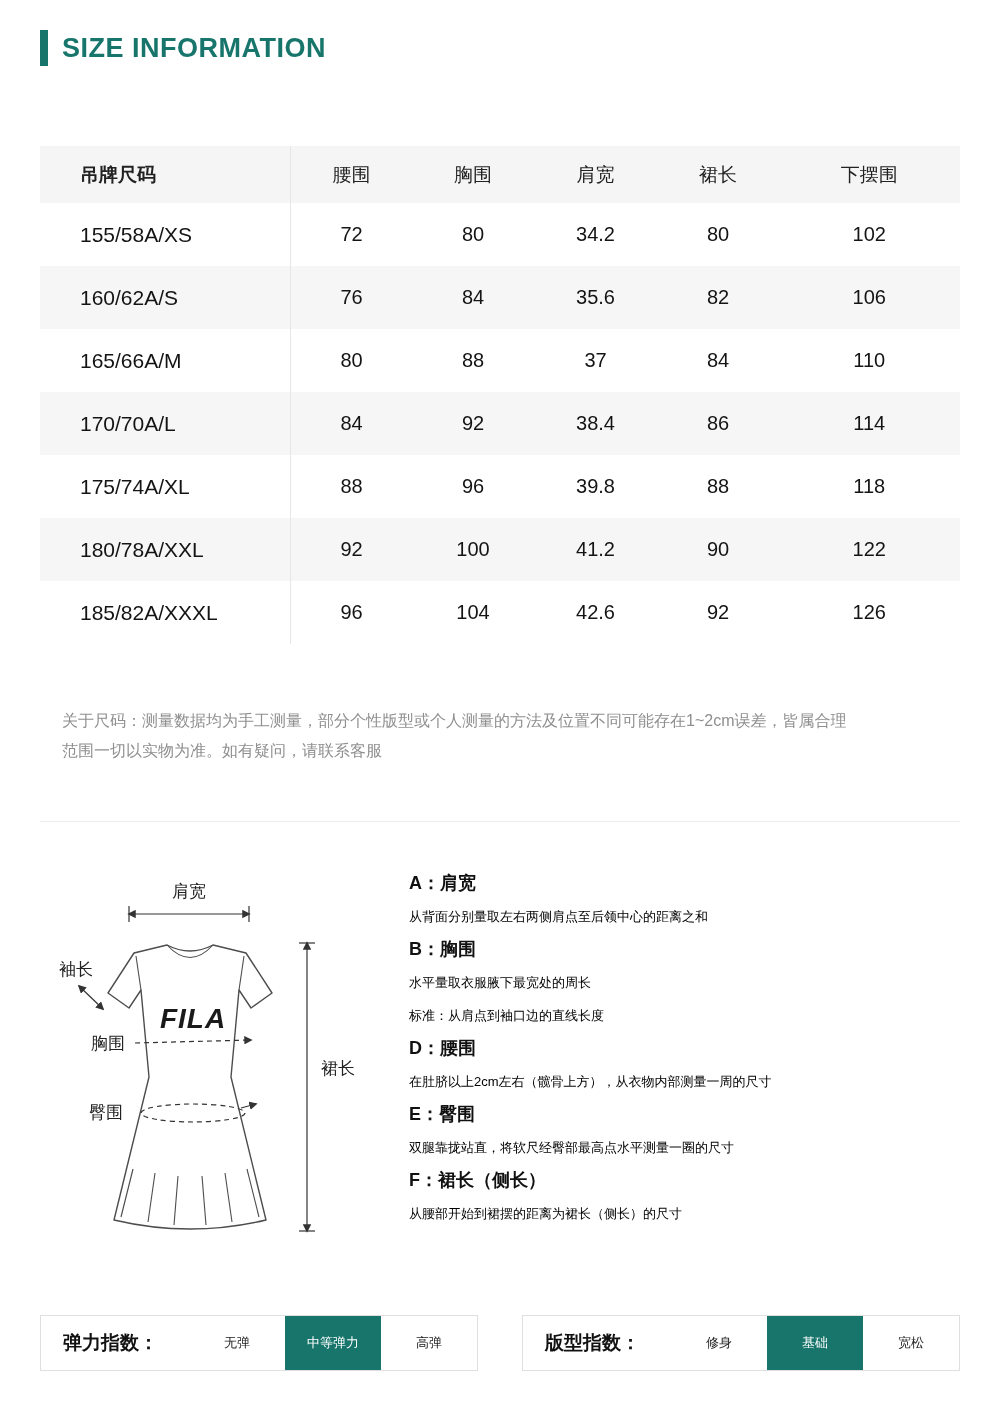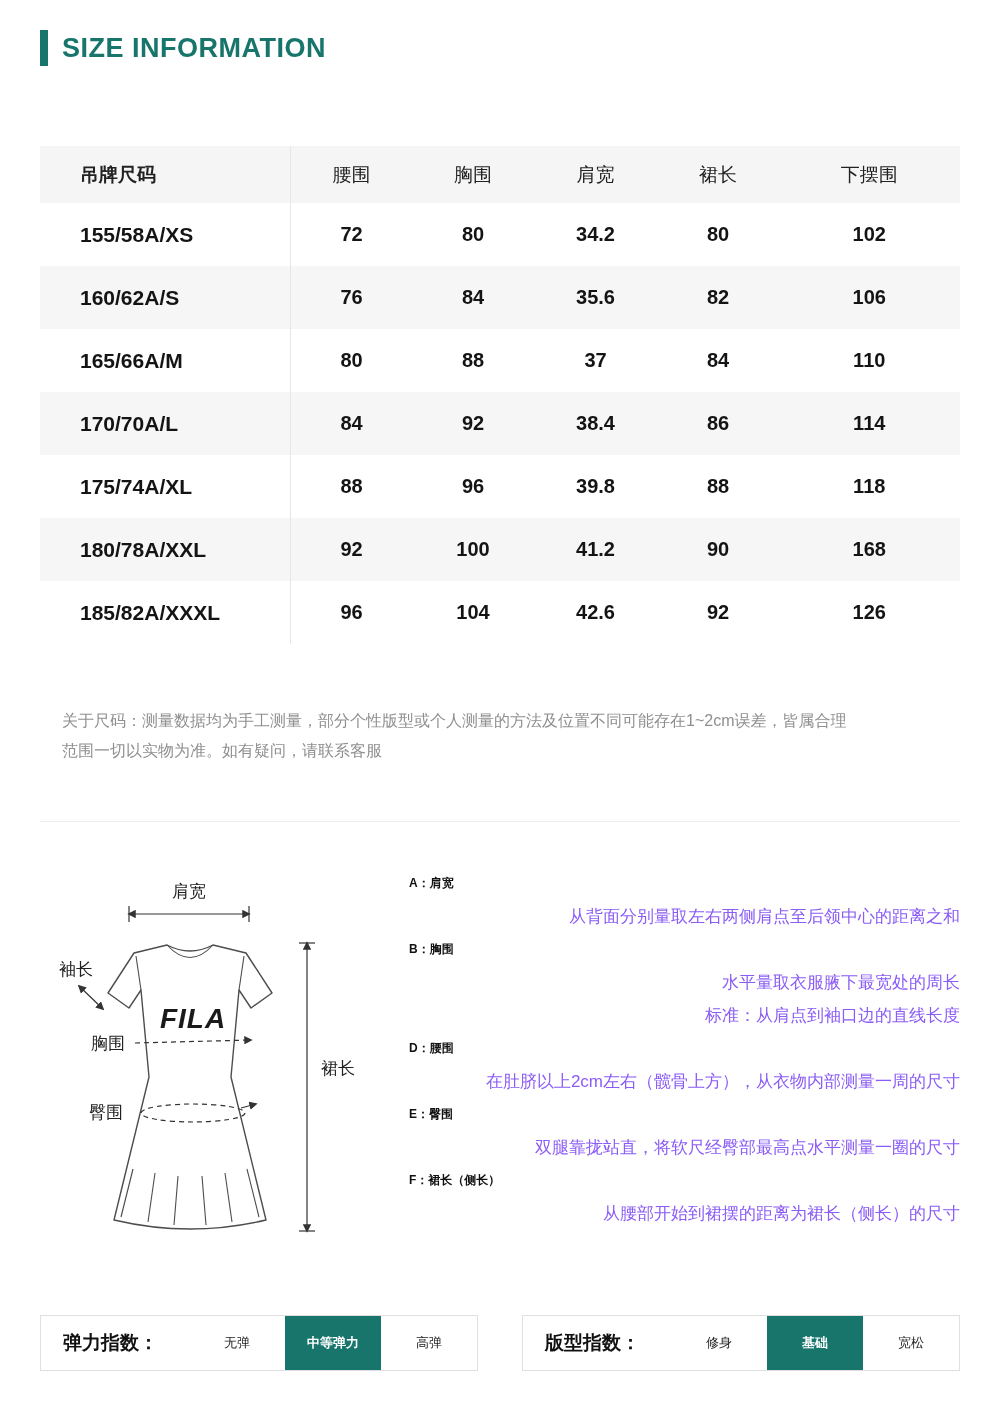--- a/index.html
+++ b/index.html
@@ -15,44 +15,44 @@
   .accent-bar { width:8px; height:36px; background:var(--teal); margin-right:14px; }
   .sec-title { font-size:27px; font-weight:bold; color:var(--teal); letter-spacing:.5px; }
 
   
   .table-wrap { margin:80px 40px 0; }
   table.size-table { width:100%; border-collapse:collapse; }
   .size-table th {
     height:57px; background:#f5f5f5; font-weight:normal; font-size:19px; color:#222; text-align:center;
   }
   .size-table th:first-child { text-align:left; padding-left:40px; width:250px; border-right:1px solid #e6e6e6;font-weight:bold; }
-  .size-table td { height:63px; text-align:center; font-weight:bold; font-size:20px; color:#141414; }
+  .size-table td { height:63px; text-align:center; font-weight:normal; font-size:20px; color:#141414; }
   .size-table td.size-cell { text-align:left; padding-left:40px; font-size:21px; border-right:1px solid #e6e6e6; }
   .size-table tbody tr:nth-child(even) { background:#f6f6f6; }
 
   
   .size-note { margin:62px 62px 13px; font-size:16px; line-height:30px; color:#8f8f8f; }
 
   .divider { height:1px; background:#ececec; margin:55px 40px 0; }
 
   
   .measure-section { display:flex; margin:45px 40px 0 55px; }
   .diagram-wrap { width:350px; flex:none; }
   .guide { flex:1; padding-left:4px; padding-top:0; }
-  .guide-title { font-size:12px; font-weight:bold; line-height:33px; color:#111; }
-  .guide-desc { font-size:17px; line-height:33px; color:#8b5cf6;text-align:right; }
+  .guide-title { font-size:18px; font-weight:bold; line-height:33px; color:#111; }
+  .guide-desc { font-size:13px; line-height:33px; color:#000000; }
   .svg-lbl { font-size:17px; fill:#222; font-family:inherit; }
 
   
   .indicator-row { display:flex; justify-content:space-between; margin:42px 40px 16px;align-items:center; }
   .indicator-box { width:438px; height:56px; border:1px solid #dfdfdf; display:flex; align-items:stretch; background:#fff; }
   .indicator-label { display:flex; align-items:center; padding-left:22px; width:148px; font-size:19px; font-weight:bold; color:#111; }
   .indicator-options { display:flex; flex:1; }
   .indicator-option { flex:1; display:flex; align-items:center; justify-content:center; font-size:13px; color:#222; }
-  .indicator-option.active { background:var(--teal); color:#fff; font-weight:700; }
+  .indicator-option.active { background:var(--teal); color:#fff; font-weight:400; }
 </style>
 </head>
 <body>
 
 <div class="sec-header">
   <div class="accent-bar"></div>
   <div class="sec-title">SIZE INFORMATION</div>
 </div>
 
 <div class="table-wrap">
@@ -107,21 +107,21 @@
           <td>39.8</td>
           <td>88</td>
           <td>118</td>
         </tr>
         <tr>
           <td class="size-cell">180/78A/XXL</td>
           <td>92</td>
           <td>100</td>
           <td>41.2</td>
           <td>90</td>
-          <td>168</td>
+          <td>122</td>
         </tr>
         <tr>
           <td class="size-cell">185/82A/XXXL</td>
           <td>96</td>
           <td>104</td>
           <td>42.6</td>
           <td>92</td>
           <td>126</td>
         </tr>
       </tbody>

